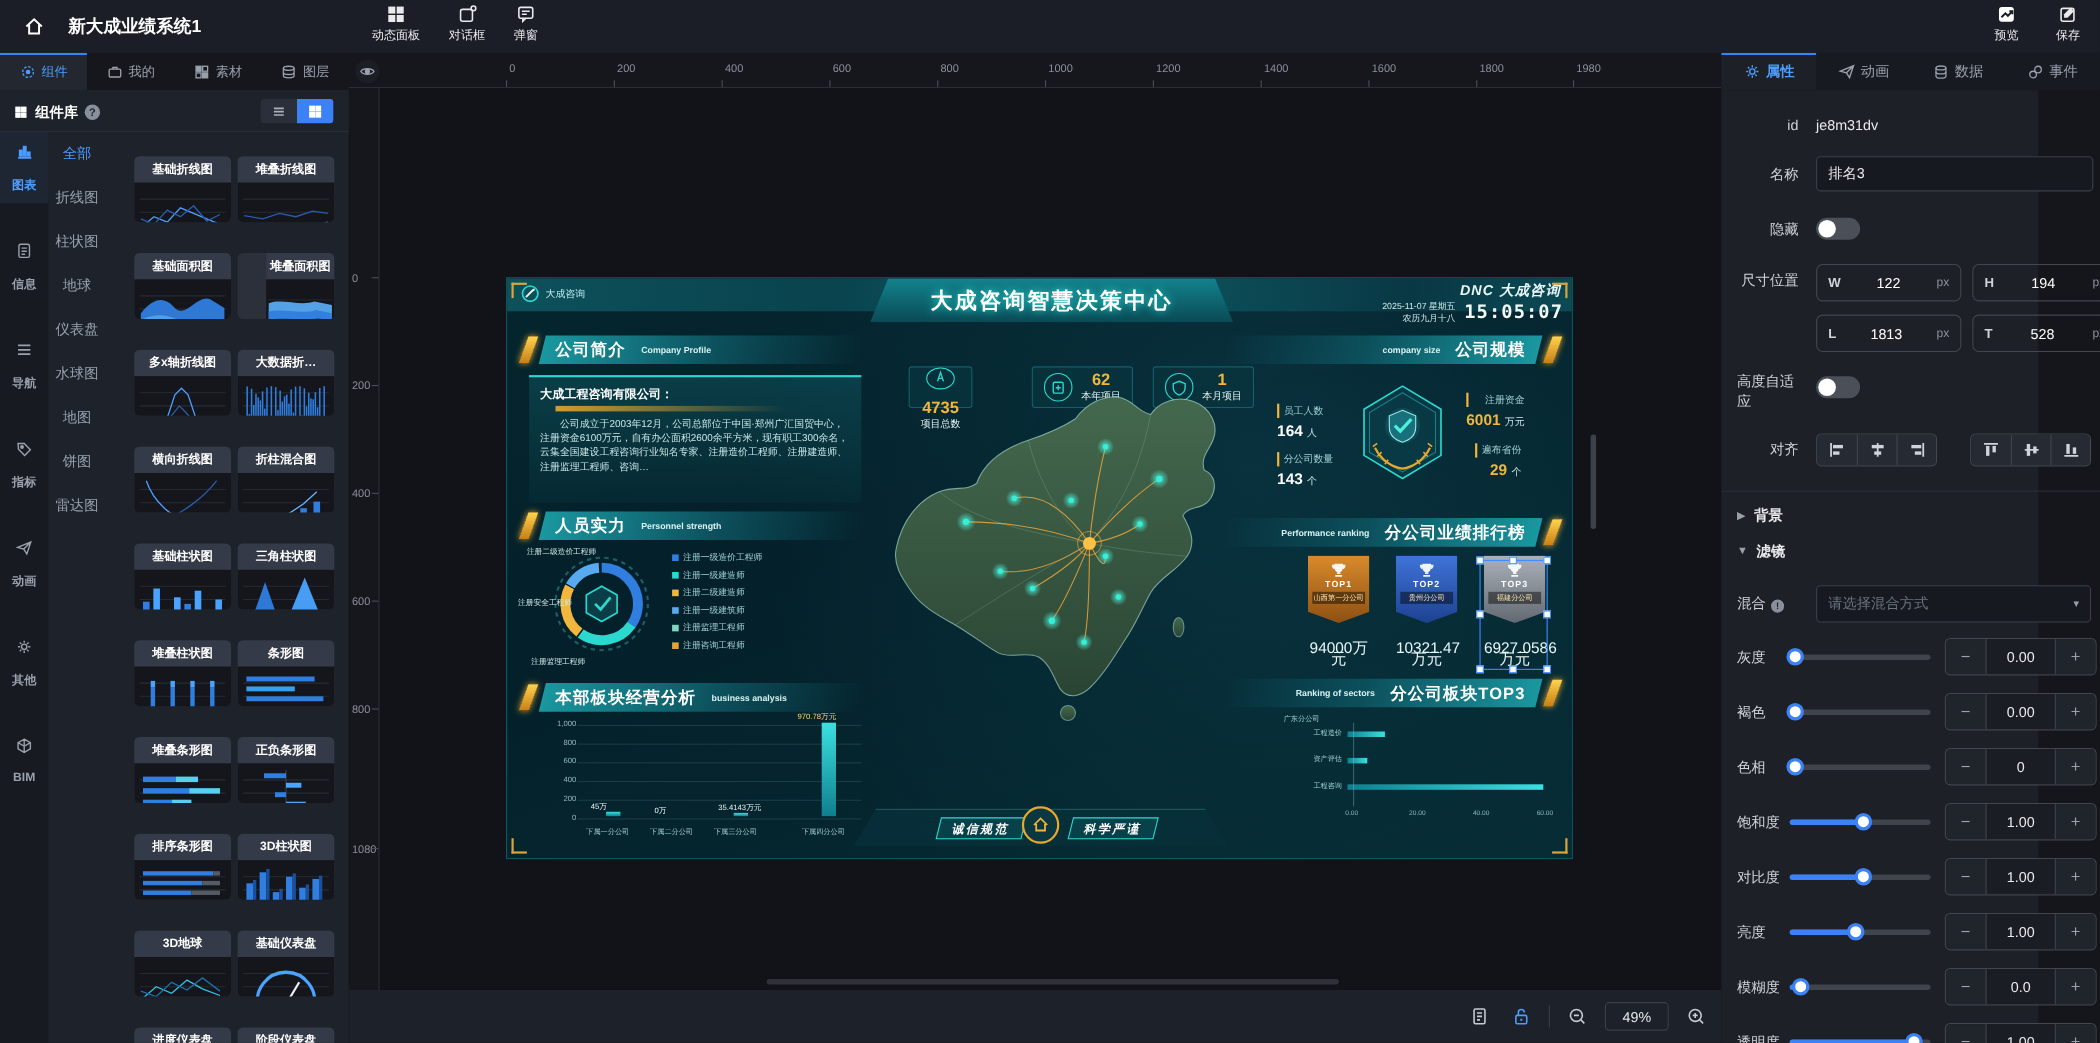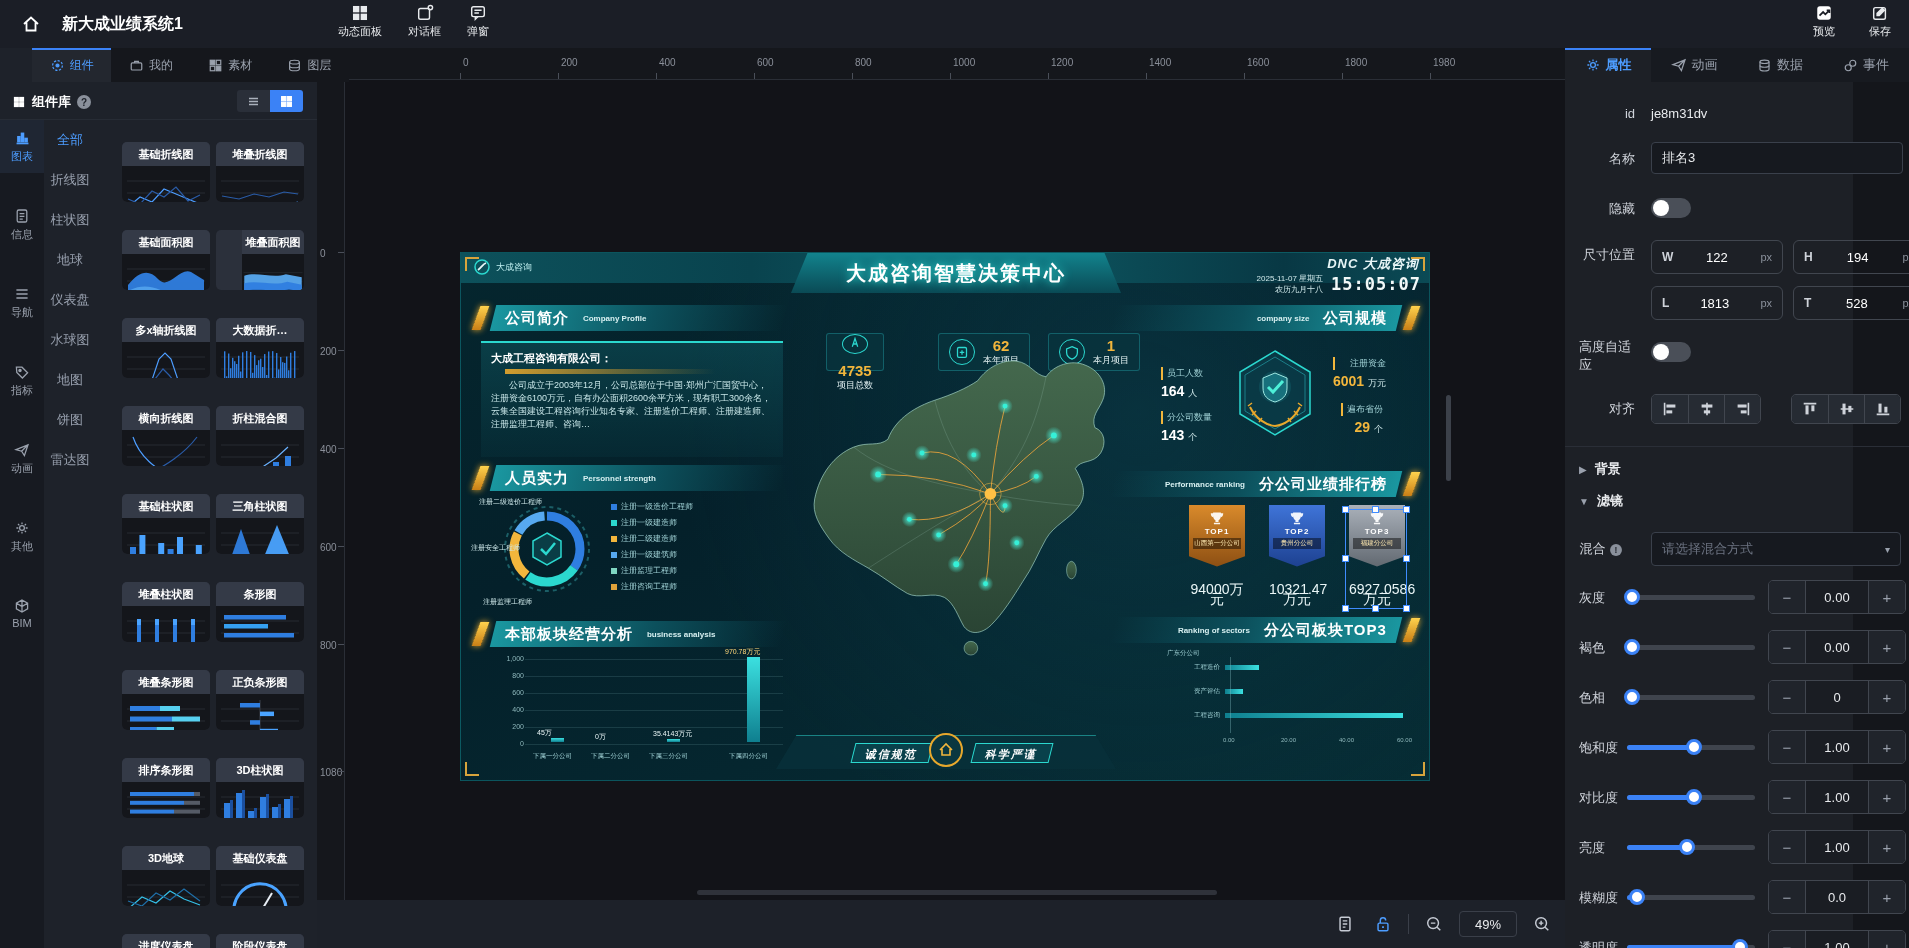--- a/index.html
+++ b/index.html
@@ -12,33 +12,33 @@
   #topbar { position:absolute; left:0; top:0; width:1909px; height:48px; background:#1b1e26; z-index:30; }
   #homeBtn { position:absolute; left:14px; top:10px; width:34px; height:28px; display:flex; align-items:center; justify-content:center; border-radius:4px; }
   #appTitle { position:absolute; left:62px; top:14px; font-size:16px; font-weight:bold; color:#fff; }
   #topTools { position:absolute; left:338px; top:4px; display:flex; gap:26px; }
   .ttool { display:flex; flex-direction:column; align-items:center; gap:2px; cursor:pointer; color:#e8eaed; }
   .ttool .lbl { font-size:11px; }
   #topActions { position:absolute; right:18px; top:4px; display:flex; gap:34px; }
 
   
   #leftPanel { position:absolute; left:0; top:48px; width:317px; height:900px; background:#1e222a; z-index:20; }
-  #leftTabs { position:absolute; left:0; top:0; width:317px; height:34px; background:#15171c; display:flex;margin-left:32px; }
+  #leftTabs { position:absolute; left:0; top:0; width:317px; height:34px; background:#15171c; display:flex; }
   .ltab { flex:1; display:flex; align-items:center; justify-content:center; gap:5px; font-size:12px; color:#9aa1ad; cursor:pointer; position:relative; }
   .ltab.active { background:#23272f; color:#4d9dff; }
   .ltab.active::before { content:""; position:absolute; top:0; left:0; right:0; height:2px; background:#3b82f6; }
   #libHeader { position:absolute; left:0; top:34px; width:317px; height:38px; background:#1e222a; border-bottom:1px solid #272c35; }
   #libTitle { position:absolute; left:12px; top:11px; font-size:13px; font-weight:bold; color:#fff; display:flex; gap:6px; align-items:center; }
   .qmark { width:14px; height:14px; border-radius:50%; background:#8a909b; color:#1e222a; font-size:10px; font-weight:bold; display:inline-flex; align-items:center; justify-content:center; }
   #viewToggle { position:absolute; right:14px; top:8px; display:flex; }
   .vbtn { width:33px; height:22px; display:flex; align-items:center; justify-content:center; background:#2a2f39; color:#aab1bc; cursor:pointer; }
   .vbtn:first-child { border-radius:3px 0 0 3px; }
   .vbtn.active { background:#3b82f6; color:#fff; border-radius:0 3px 3px 0; }
   #rail { position:absolute; left:0; top:72px; width:44px; height:828px; background:#171a21; }
-  .railItem { width:44px; padding:9px 0; display:flex; flex-direction:column; align-items:center; gap:3px; font-size:11px; color:#9aa1ad; cursor:pointer; margin-bottom:26px; }
+  .railItem { width:44px; padding:9px 0; display:flex; flex-direction:column; align-items:center; gap:15px; font-size:11px; color:#9aa1ad; cursor:pointer; margin-bottom:26px;font-weight:bold; }
   .railItem.active { color:#4d9dff; background:#1f2633; }
   #subcats { position:absolute; left:44px; top:72px; width:52px; height:828px; }
   .subcat { width:52px; text-align:center; font-size:13px; color:#98a0ae; padding:11px 0; cursor:pointer; }
   .subcat.active { color:#4d9dff; }
   #cardGrid { position:absolute; left:96px; top:72px; width:221px; height:828px; overflow:hidden; }
   .card { position:absolute; width:88px; height:60px; background:#2b303b; border-radius:5px; overflow:hidden; cursor:grab; }
   .card .clabel { height:24px; line-height:24px; text-align:center; font-size:11px; color:#fff; background:#343a47; font-weight:bold; white-space:nowrap; }
   .card .cchart { background:#14161b; height:59px; display:flex; align-items:center; justify-content:center; }
 
   

